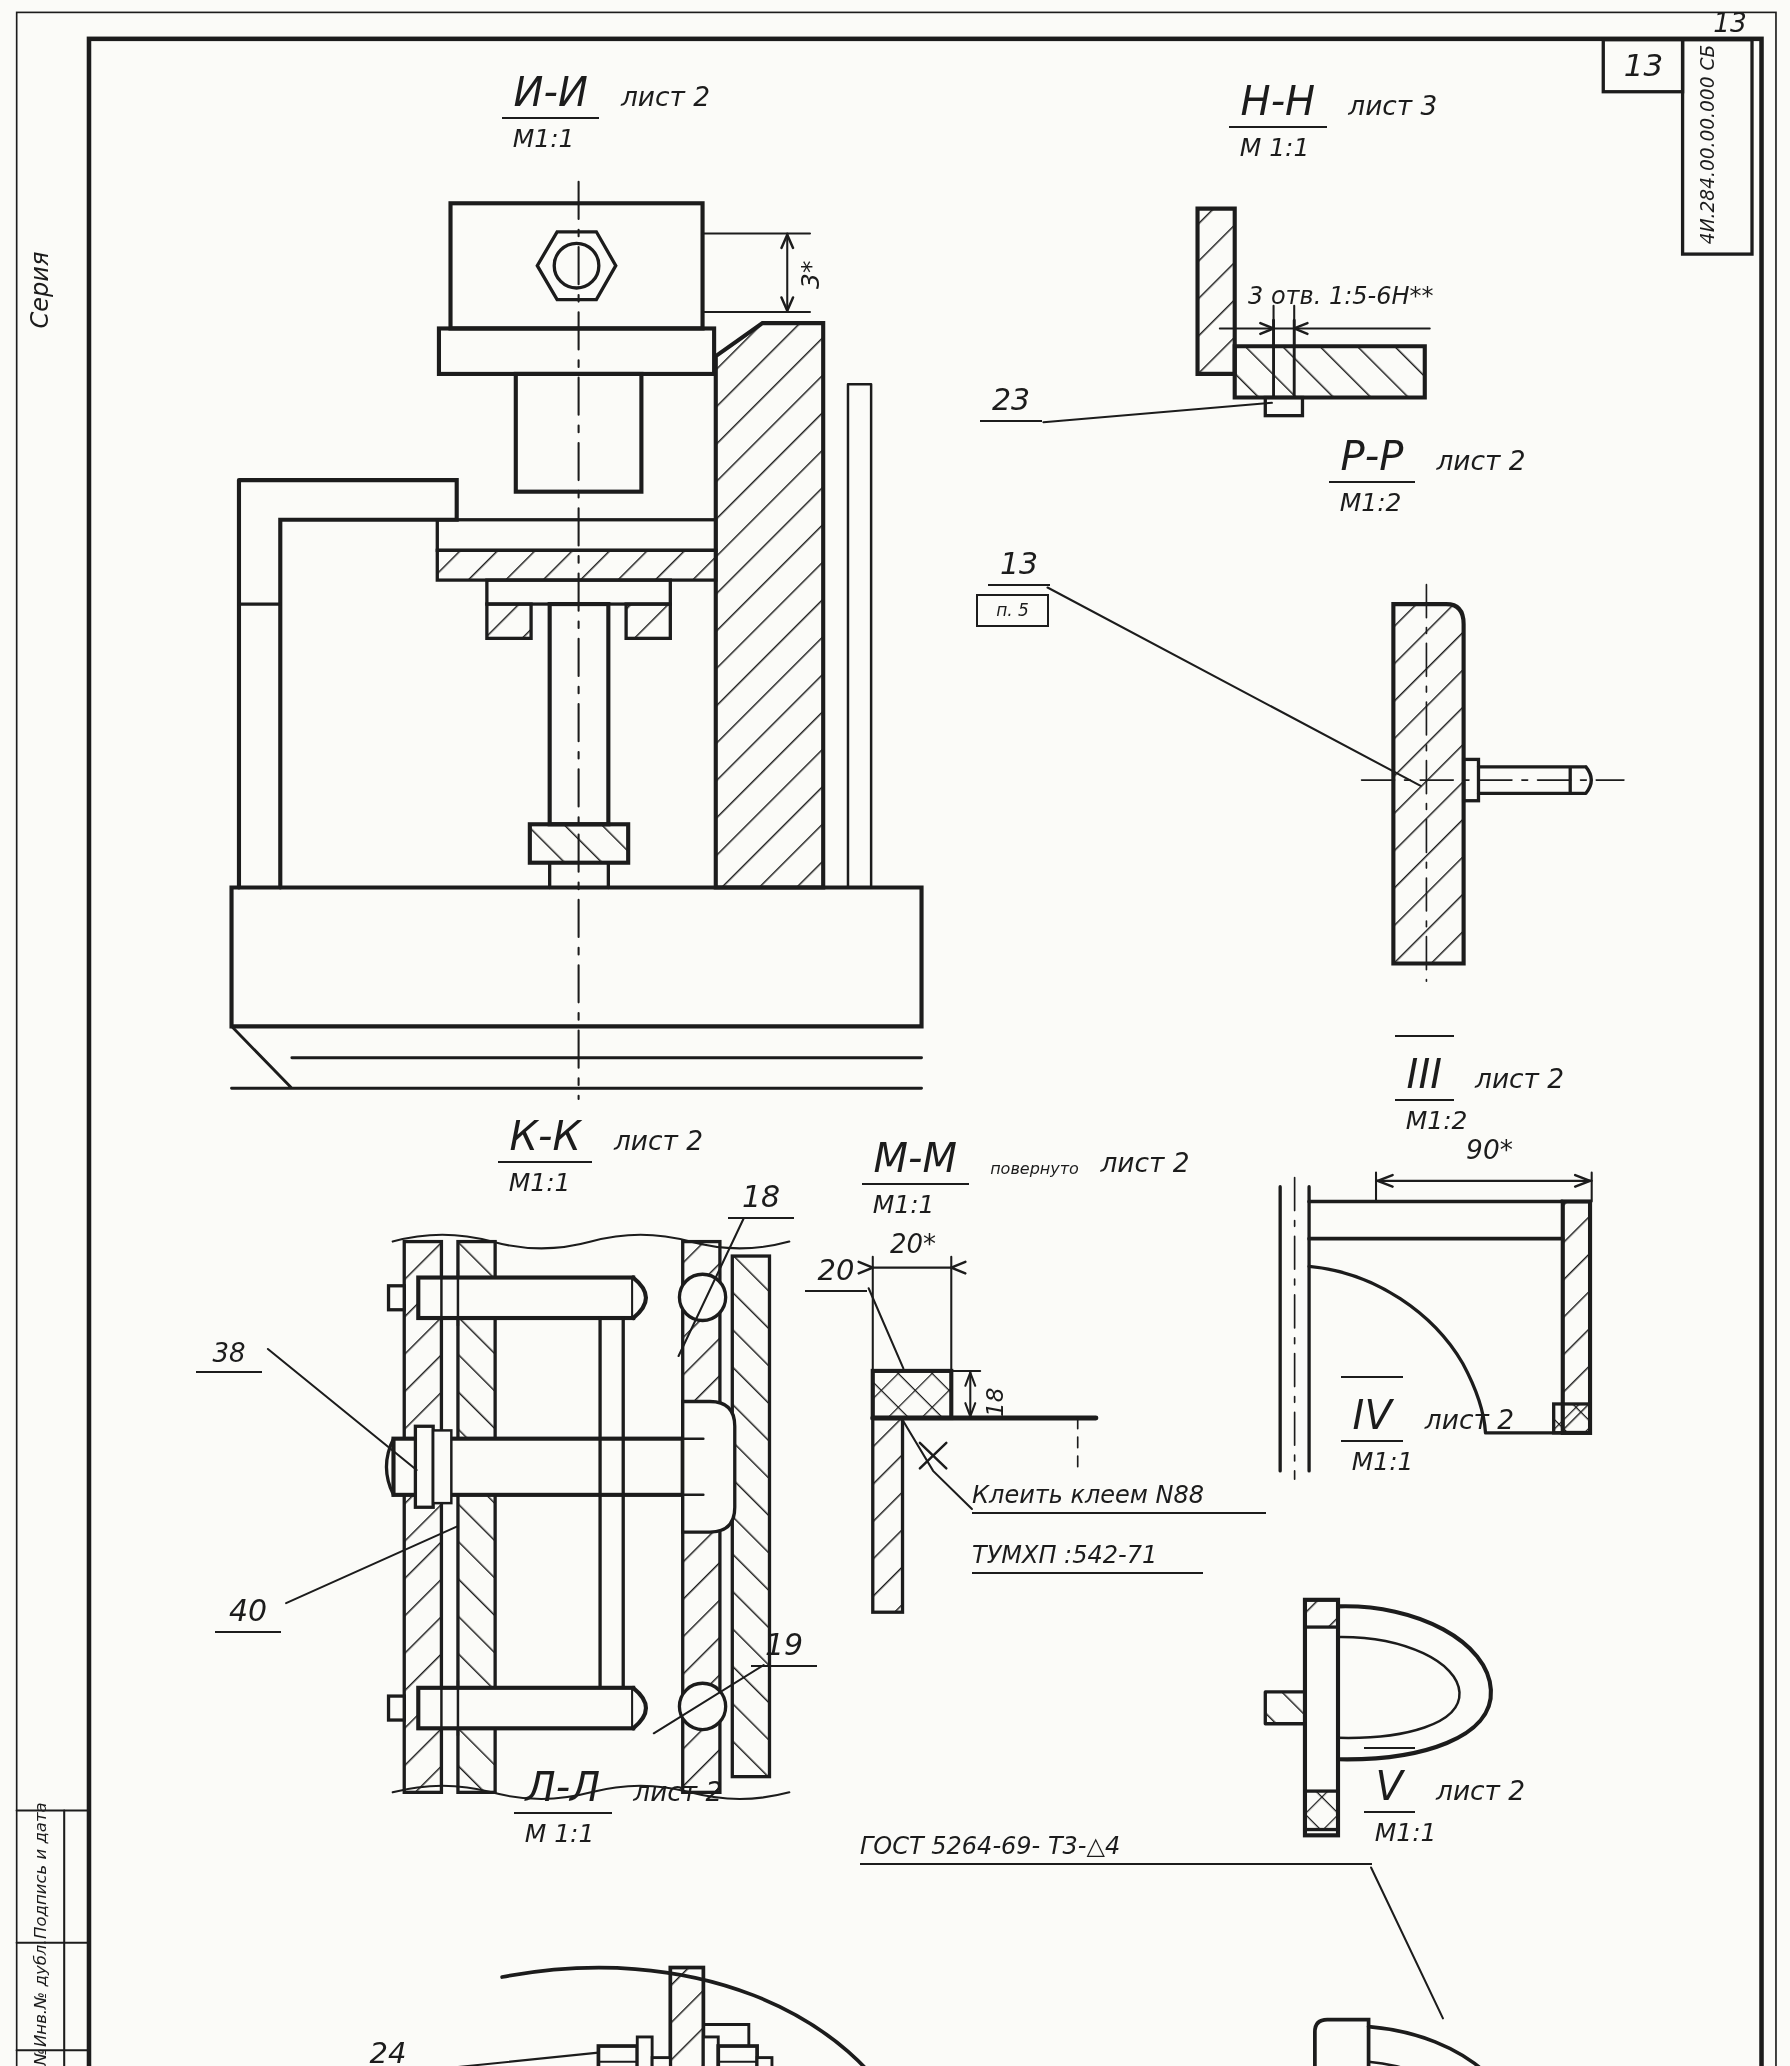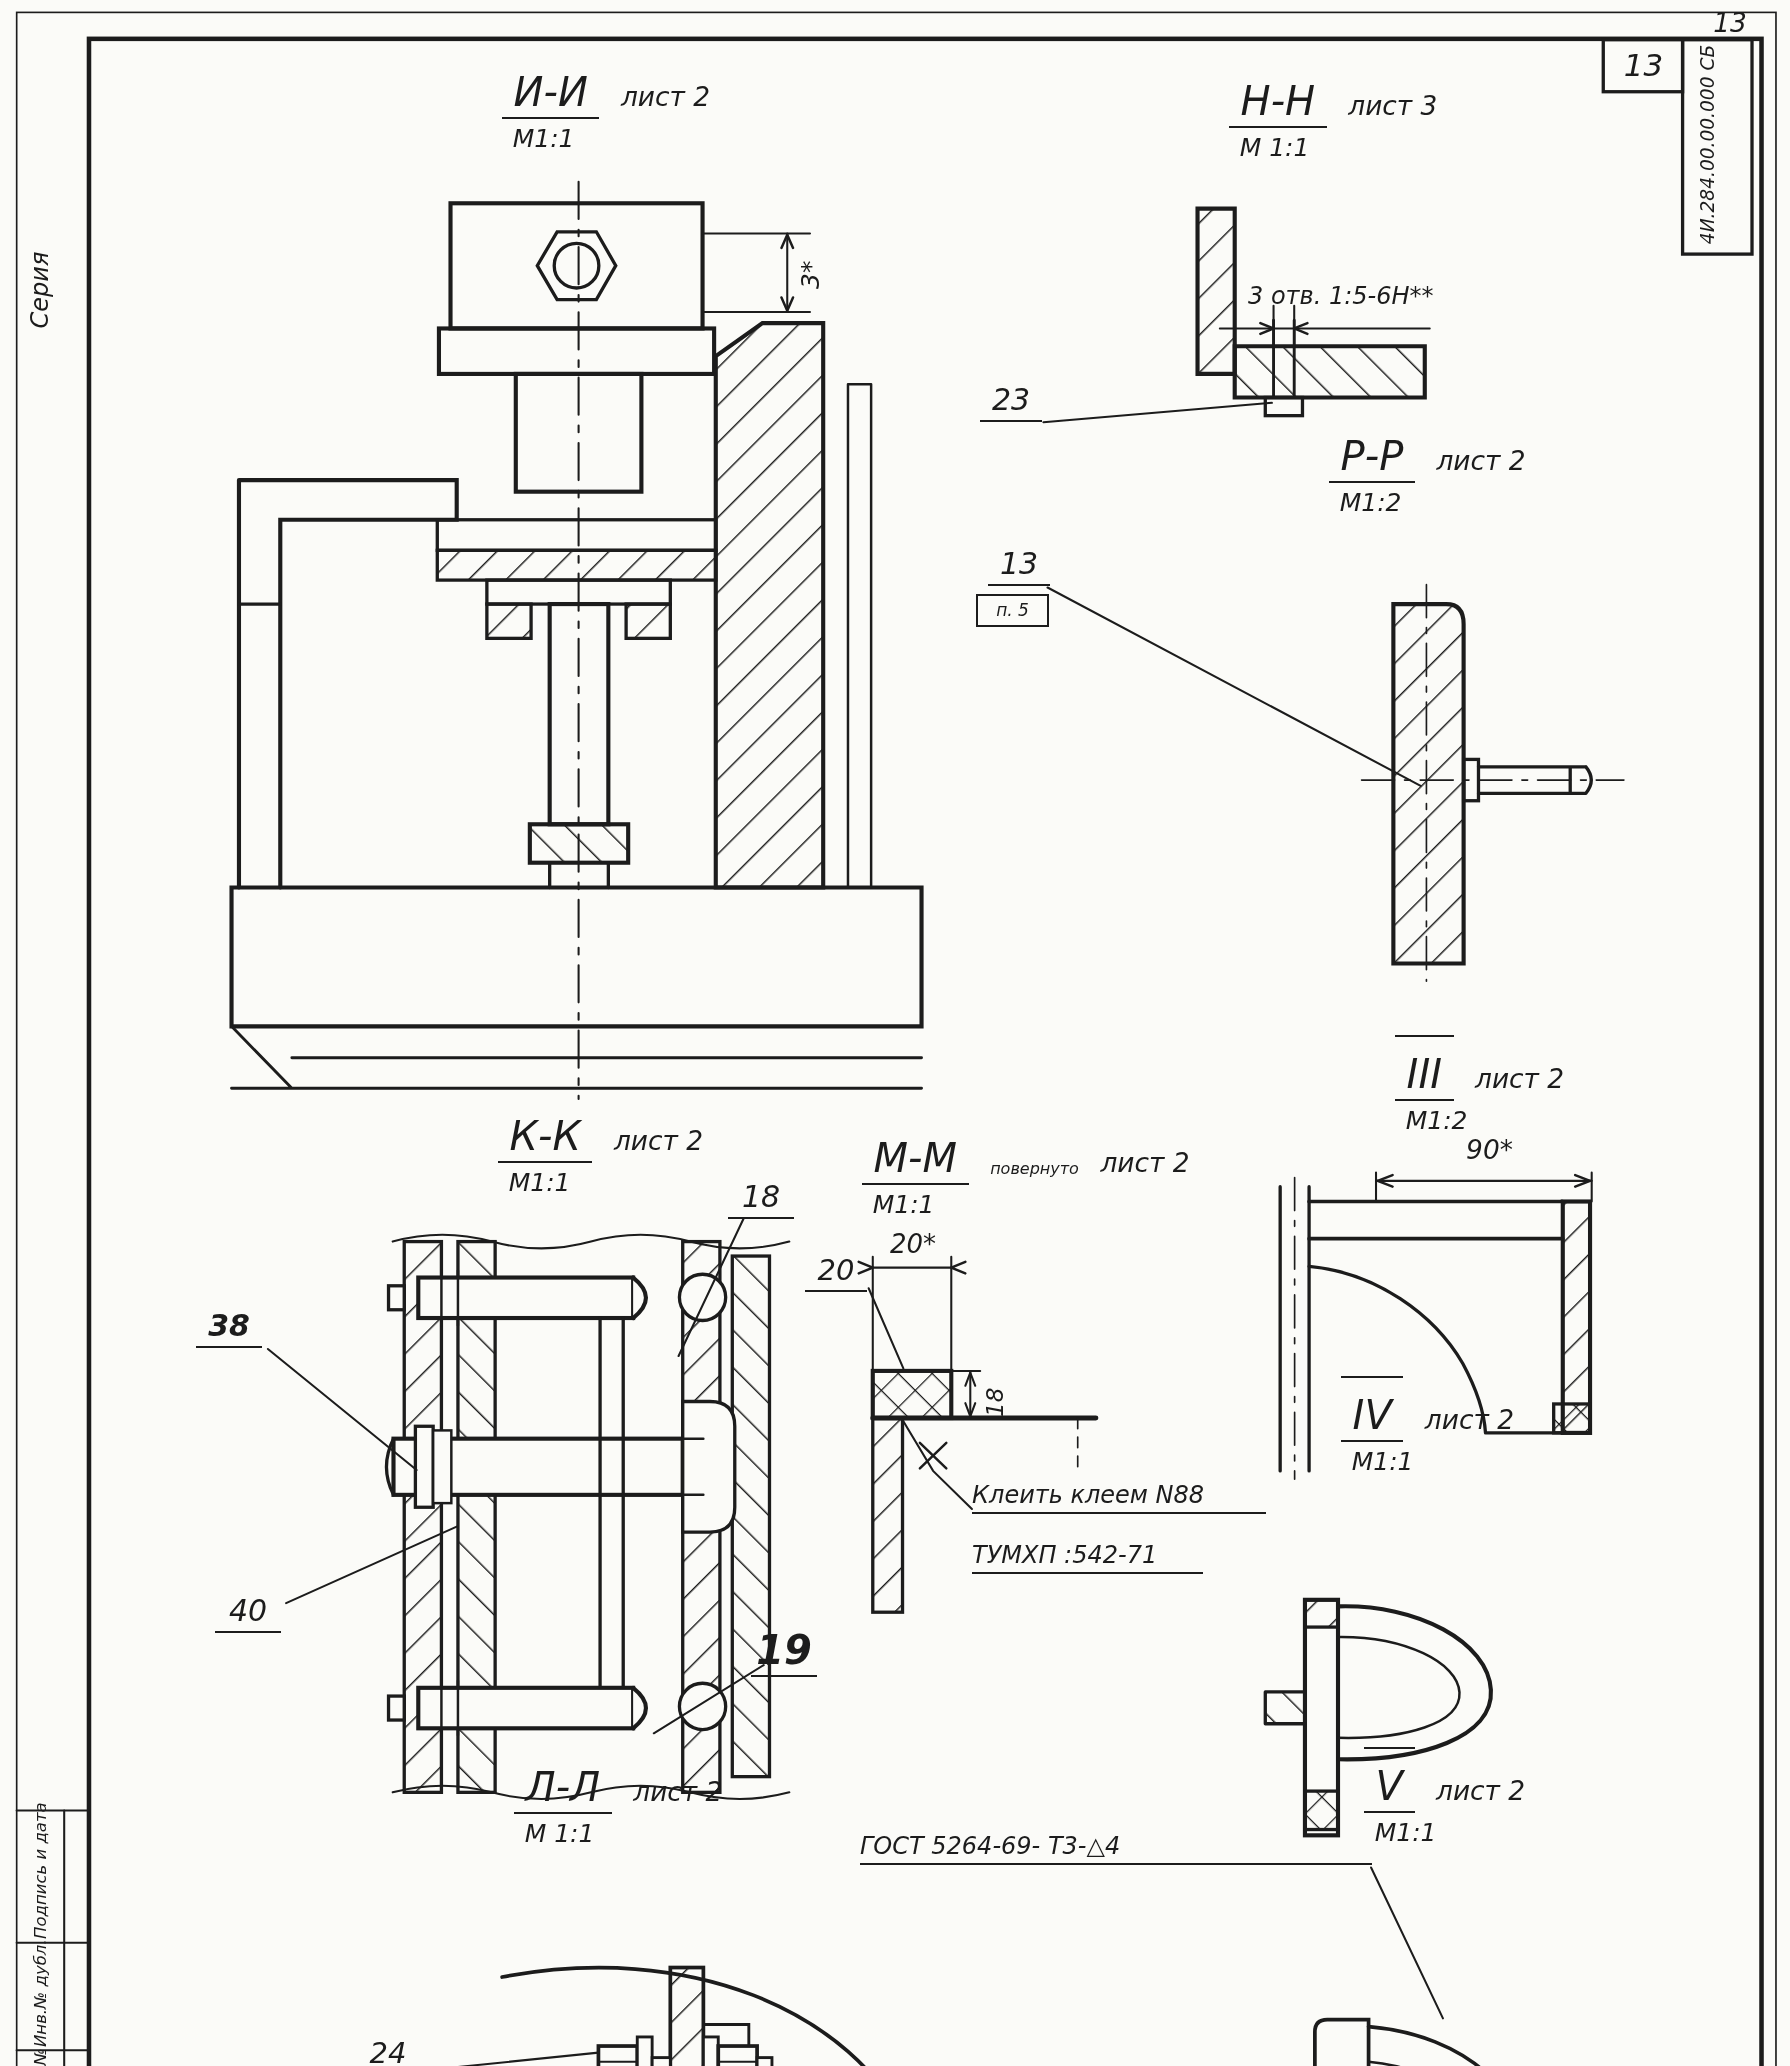--- a/index.html
+++ b/index.html
@@ -316,23 +316,23 @@
 
   <div class="lbl" style="left:1248px;top:284px;font-size:24px;">3 отв. 1:5-6Н**</div>
   <div class="lbl ul ctr" style="left:980px;top:384px;width:62px;font-size:30px;">23</div>
 
   <div class="lbl ul ctr" style="left:988px;top:548px;width:62px;font-size:30px;">13</div>
   <div class="lbl box ctr" style="left:976px;top:594px;width:69px;font-size:17px;padding:5.8px 0;">п. 5</div>
 
   <div class="lbl ctr" style="left:1444px;top:1136px;width:91px;font-size:26.4px;">90*</div>
 
   <div class="lbl ul ctr" style="left:728px;top:1181px;width:66px;font-size:30px;">18</div>
-  <div class="lbl ul ctr" style="left:196px;top:1310px;width:66px;font-size:30px;font-weight:bold;">38</div>
+  <div class="lbl ul ctr" style="left:196px;top:1340px;width:66px;font-size:26px;">38</div>
   <div class="lbl ul ctr" style="left:215px;top:1567px;width:66px;font-size:30px;margin-top:28px;">40</div>
-  <div class="lbl ul ctr" style="left:751px;top:1629px;width:66px;font-size:40px;font-weight:bold;">19</div>
+  <div class="lbl ul ctr" style="left:751px;top:1629px;width:66px;font-size:30px;">19</div>
 
   <div class="lbl ctr" style="left:878px;top:1231px;width:70px;font-size:26px;">20*</div>
   <div class="lbl ul ctr" style="left:805px;top:1255px;width:62px;font-size:29px;">20</div>
   <div class="lbl rot" style="left:983px;top:1417px;font-size:23px;">18</div>
   <div class="lbl ul" style="left:972px;top:1483px;width:294px;font-size:24px;">Клеить клеем N88</div>
   <div class="lbl ul" style="left:972px;top:1543px;width:231px;font-size:24px;">ТУМХП :542-71</div>
 
   <div class="lbl ul ctr" style="left:356px;top:2038px;width:64px;font-size:29px;">24</div>
 
   <div class="lbl ul" style="left:860px;top:1834px;width:512px;font-size:24px;">ГОСТ 5264-69- Т3-△4</div>

